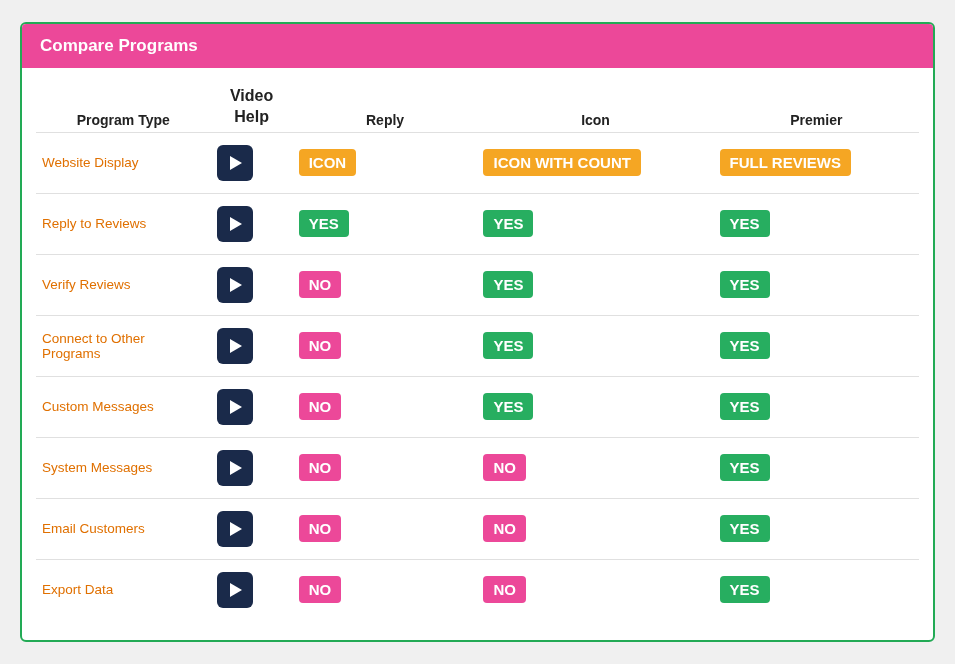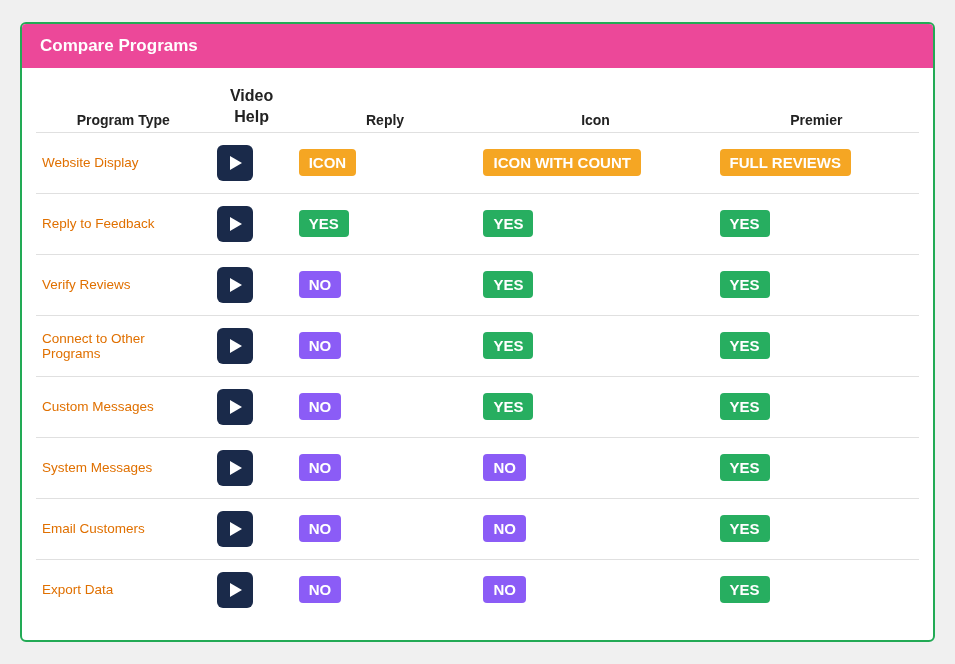--- a/index.html
+++ b/index.html
@@ -84,21 +84,21 @@
       display: inline-block;
       padding: 5px 10px;
       border-radius: 4px;
       font-size: 15px;
       font-weight: bold;
       color: #fff;
       text-transform: uppercase;
     }
     .badge-orange { background: #f5a623; }
     .badge-green { background: #27ae60; }
-    .badge-red { background: #8b5cf6; }
+    .badge-red { background: #ec4899; }
 
     .video-help-header {
       font-size: 16px;
       font-weight: bold;
       line-height: 1.3;
     }
   </style>
 </head>
 <body>
 
@@ -131,21 +131,21 @@
       <tr>
             <td class="program-name">Website Display</td>
             <td><button class="video-btn">
                 <div class="play-icon"></div>
               </button></td>
             <td><span class="badge badge-orange">Icon</span></td>
             <td><span class="badge badge-orange">Icon with Count</span></td>
             <td><span class="badge badge-orange">Full Reviews</span></td>
           </tr>
           <tr>
-            <td class="program-name">Reply to Feedback</td>
+            <td class="program-name">Reply to Reviews</td>
             <td><button class="video-btn">
                 <div class="play-icon"></div>
               </button></td>
             <td><span class="badge badge-green">YES</span></td>
             <td><span class="badge badge-green">YES</span></td>
             <td><span class="badge badge-green">YES</span></td>
           </tr>
           <tr>
             <td class="program-name">Verify Reviews</td>
             <td><button class="video-btn">

